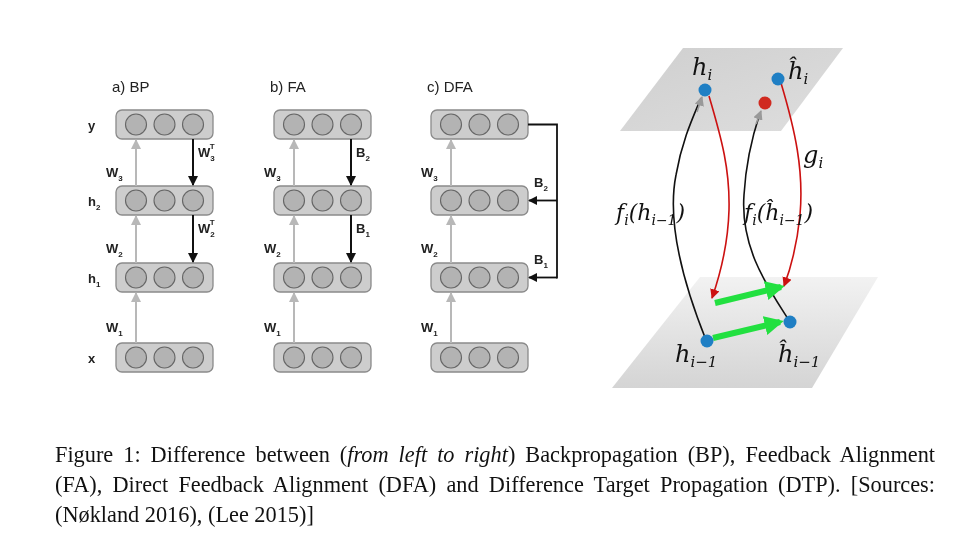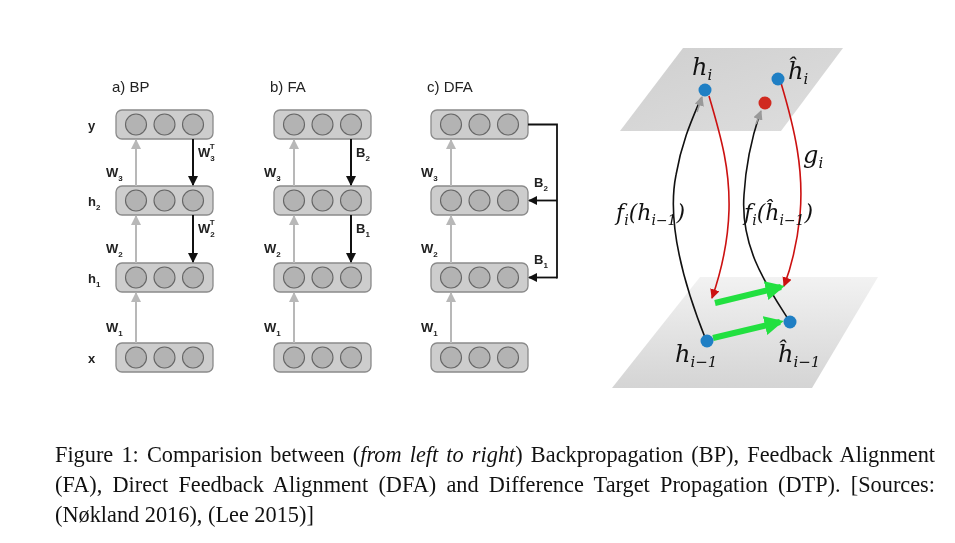--- a/index.html
+++ b/index.html
@@ -191,13 +191,13 @@
     <text x="692" y="75" class="math" font-size="24"><tspan>h</tspan><tspan font-size="15" dy="5">i</tspan></text>
     <text x="788" y="79" class="math" font-size="24"><tspan>ĥ</tspan><tspan font-size="15" dy="5">i</tspan></text>
     <text x="803" y="163" class="math" font-size="24"><tspan>g</tspan><tspan font-size="15" dy="5">i</tspan></text>
     <text x="616" y="220" class="math" font-size="22"><tspan>f</tspan><tspan font-size="14" dy="5">i</tspan><tspan dy="-5" class="math">(h</tspan><tspan font-size="14" dy="5">i−1</tspan><tspan dy="-5" class="math-up">)</tspan></text>
     <text x="744" y="220" class="math" font-size="22"><tspan>f</tspan><tspan font-size="14" dy="5">i</tspan><tspan dy="-5" class="math">(ĥ</tspan><tspan font-size="14" dy="5">i−1</tspan><tspan dy="-5" class="math-up">)</tspan></text>
     <text x="675" y="362" class="math" font-size="24"><tspan>h</tspan><tspan font-size="15" dy="5">i−1</tspan></text>
     <text x="778" y="362" class="math" font-size="24"><tspan>ĥ</tspan><tspan font-size="15" dy="5">i−1</tspan></text>
   </g>
 </svg>
 
-<div id="caption"><span>Figure 1: Comparision between (</span><span class="it">from left to right</span><span>) Backpropagation (BP), Feed­back Alignment (FA), Direct Feedback Alignment (DFA) and Difference Target Propagation (DTP). [Sources: (Nøkland 2016), (Lee 2015)]</span></div>
+<div id="caption"><span>Figure 1: Difference between (</span><span class="it">from left to right</span><span>) Backpropagation (BP), Feed­back Alignment (FA), Direct Feedback Alignment (DFA) and Difference Target Propagation (DTP). [Sources: (Nøkland 2016), (Lee 2015)]</span></div>
 
 </body></html>

